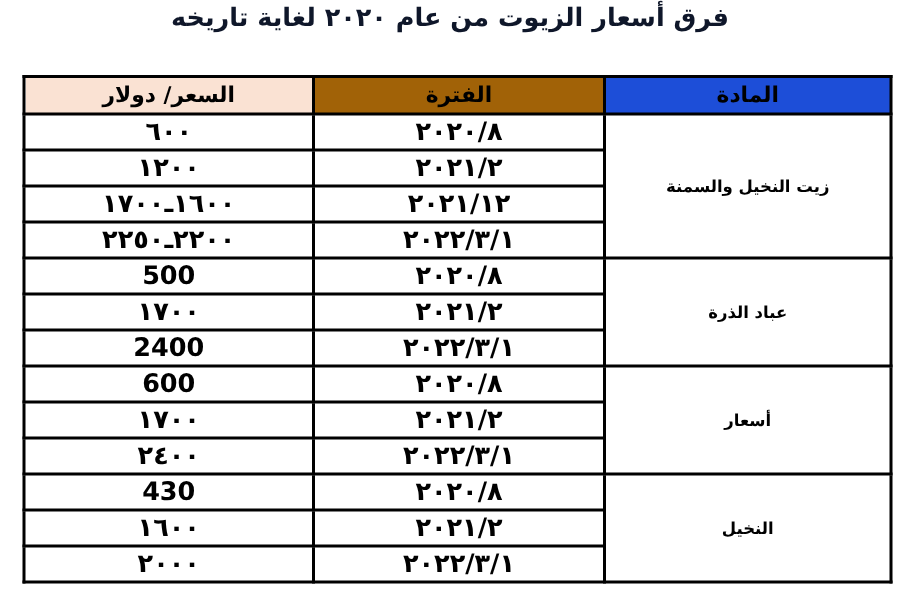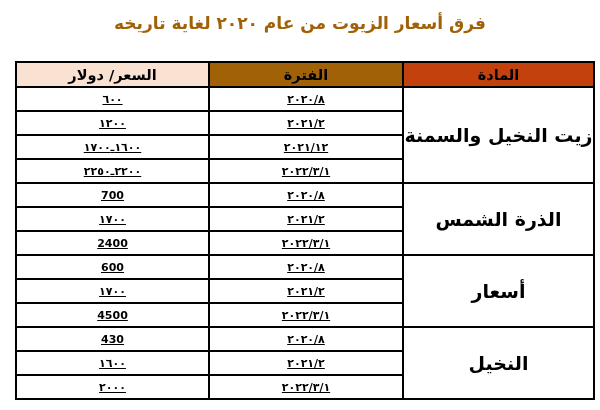--- a/index.html
+++ b/index.html
@@ -15,22 +15,21 @@
     overflow: hidden;
     font-family: "DejaVu Sans", sans-serif;
     color: #000000;
   }
   .title {
     direction: rtl;
     text-align: center;
     font-size: 17px;
     font-weight: bold;
     line-height: 24px;
-    padding-top: 11px;
-    color: #a16207;
+    color: #0f172a;
   }
   .table-wrap {
     padding: 26px 0 0 15px;
   }
   .price-table {
     direction: rtl;
     border-collapse: collapse;
     table-layout: fixed;
     width: 578px;
     border: 2px solid #000000;
@@ -50,44 +49,43 @@
     white-space: nowrap;
   }
   .price-table thead th {
     height: 23px;
     font-size: 14.5px;
     margin-left: 24px;
   }
   .price-table td.period-cell,
   .price-table td.price-cell {
     height: 22px;
-    font-size: 11px;
-    text-decoration: underline;
+    font-size: 17px;
   }
   .price-table td.material-cell {
-    font-size: 19px;
+    font-size: 11px;
   }
 </style>
 </head>
 <body>
 
 <div class="page">
 
   <div class="title" dir="rtl">فرق أسعار الزيوت من عام ٢٠٢٠ لغاية تاريخه</div>
 
   <div class="table-wrap">
     <table class="price-table" dir="rtl">
       <colgroup>
         <col class="col-material">
         <col class="col-period">
         <col class="col-price">
       </colgroup>
       <thead>
         <tr>
-          <th style="background: #c2410c;">المادة</th>
+          <th style="background: #1d4ed8;">المادة</th>
           <th style="background: #a16207;">الفترة</th>
           <th style="background: rgb(250, 226, 211);">السعر/ دولار</th>
         </tr>
       </thead>
       <tbody>
           <tr>
             <td class="material-cell" rowspan="4">زيت النخيل والسمنة</td>
             <td class="period-cell">٢٠٢٠/٨</td>
             <td class="price-cell">٦٠٠</td>
           </tr>
@@ -97,44 +95,44 @@
           </tr>
           <tr>
             <td class="period-cell">٢٠٢١/١٢</td>
             <td class="price-cell">١٦٠٠ـ١٧٠٠</td>
           </tr>
           <tr>
             <td class="period-cell">٢٠٢٢/٣/١</td>
             <td class="price-cell">٢٢٠٠ـ٢٢٥٠</td>
           </tr>
           <tr>
-            <td class="material-cell" rowspan="3">الذرة الشمس</td>
+            <td class="material-cell" rowspan="3">عباد الذرة</td>
             <td class="period-cell">٢٠٢٠/٨</td>
-            <td class="price-cell">700</td>
+            <td class="price-cell">500</td>
           </tr>
           <tr>
             <td class="period-cell">٢٠٢١/٢</td>
             <td class="price-cell">١٧٠٠</td>
           </tr>
           <tr>
             <td class="period-cell">٢٠٢٢/٣/١</td>
             <td class="price-cell">2400</td>
           </tr>
           <tr>
             <td class="material-cell" rowspan="3">أسعار</td>
             <td class="period-cell">٢٠٢٠/٨</td>
             <td class="price-cell">600</td>
           </tr>
           <tr>
             <td class="period-cell">٢٠٢١/٢</td>
             <td class="price-cell">١٧٠٠</td>
           </tr>
           <tr>
             <td class="period-cell">٢٠٢٢/٣/١</td>
-            <td class="price-cell">4500</td>
+            <td class="price-cell">٢٤٠٠</td>
           </tr>
           <tr>
             <td class="material-cell" rowspan="3">النخيل</td>
             <td class="period-cell">٢٠٢٠/٨</td>
             <td class="price-cell">430</td>
           </tr>
           <tr>
             <td class="period-cell">٢٠٢١/٢</td>
             <td class="price-cell">١٦٠٠</td>
           </tr>

